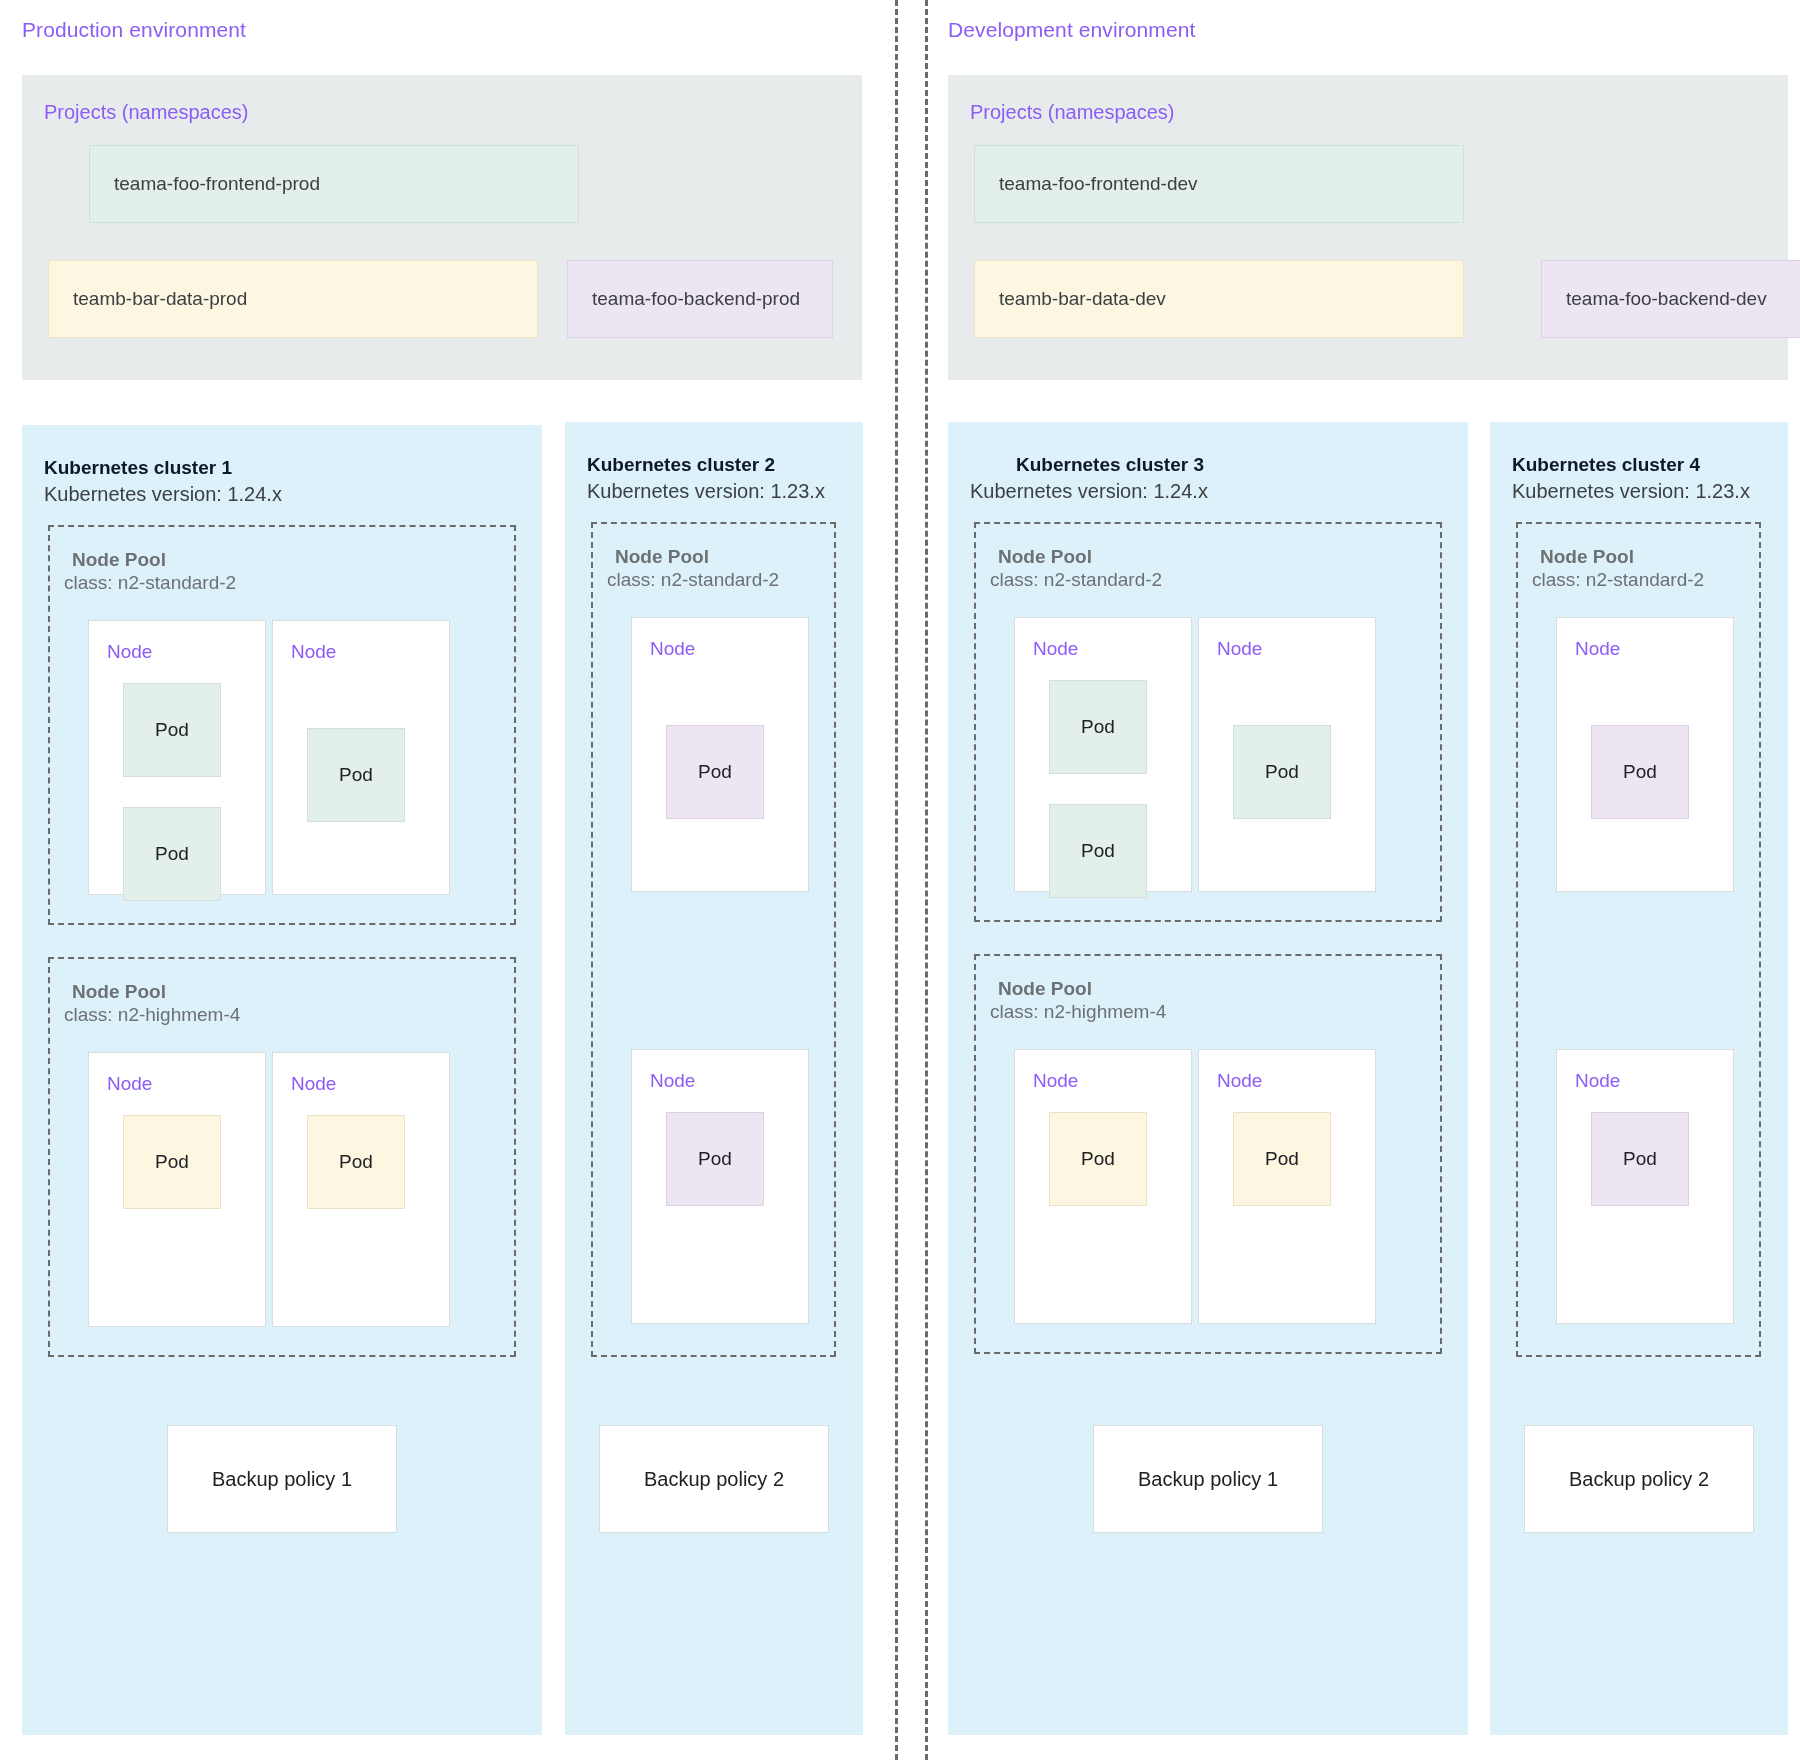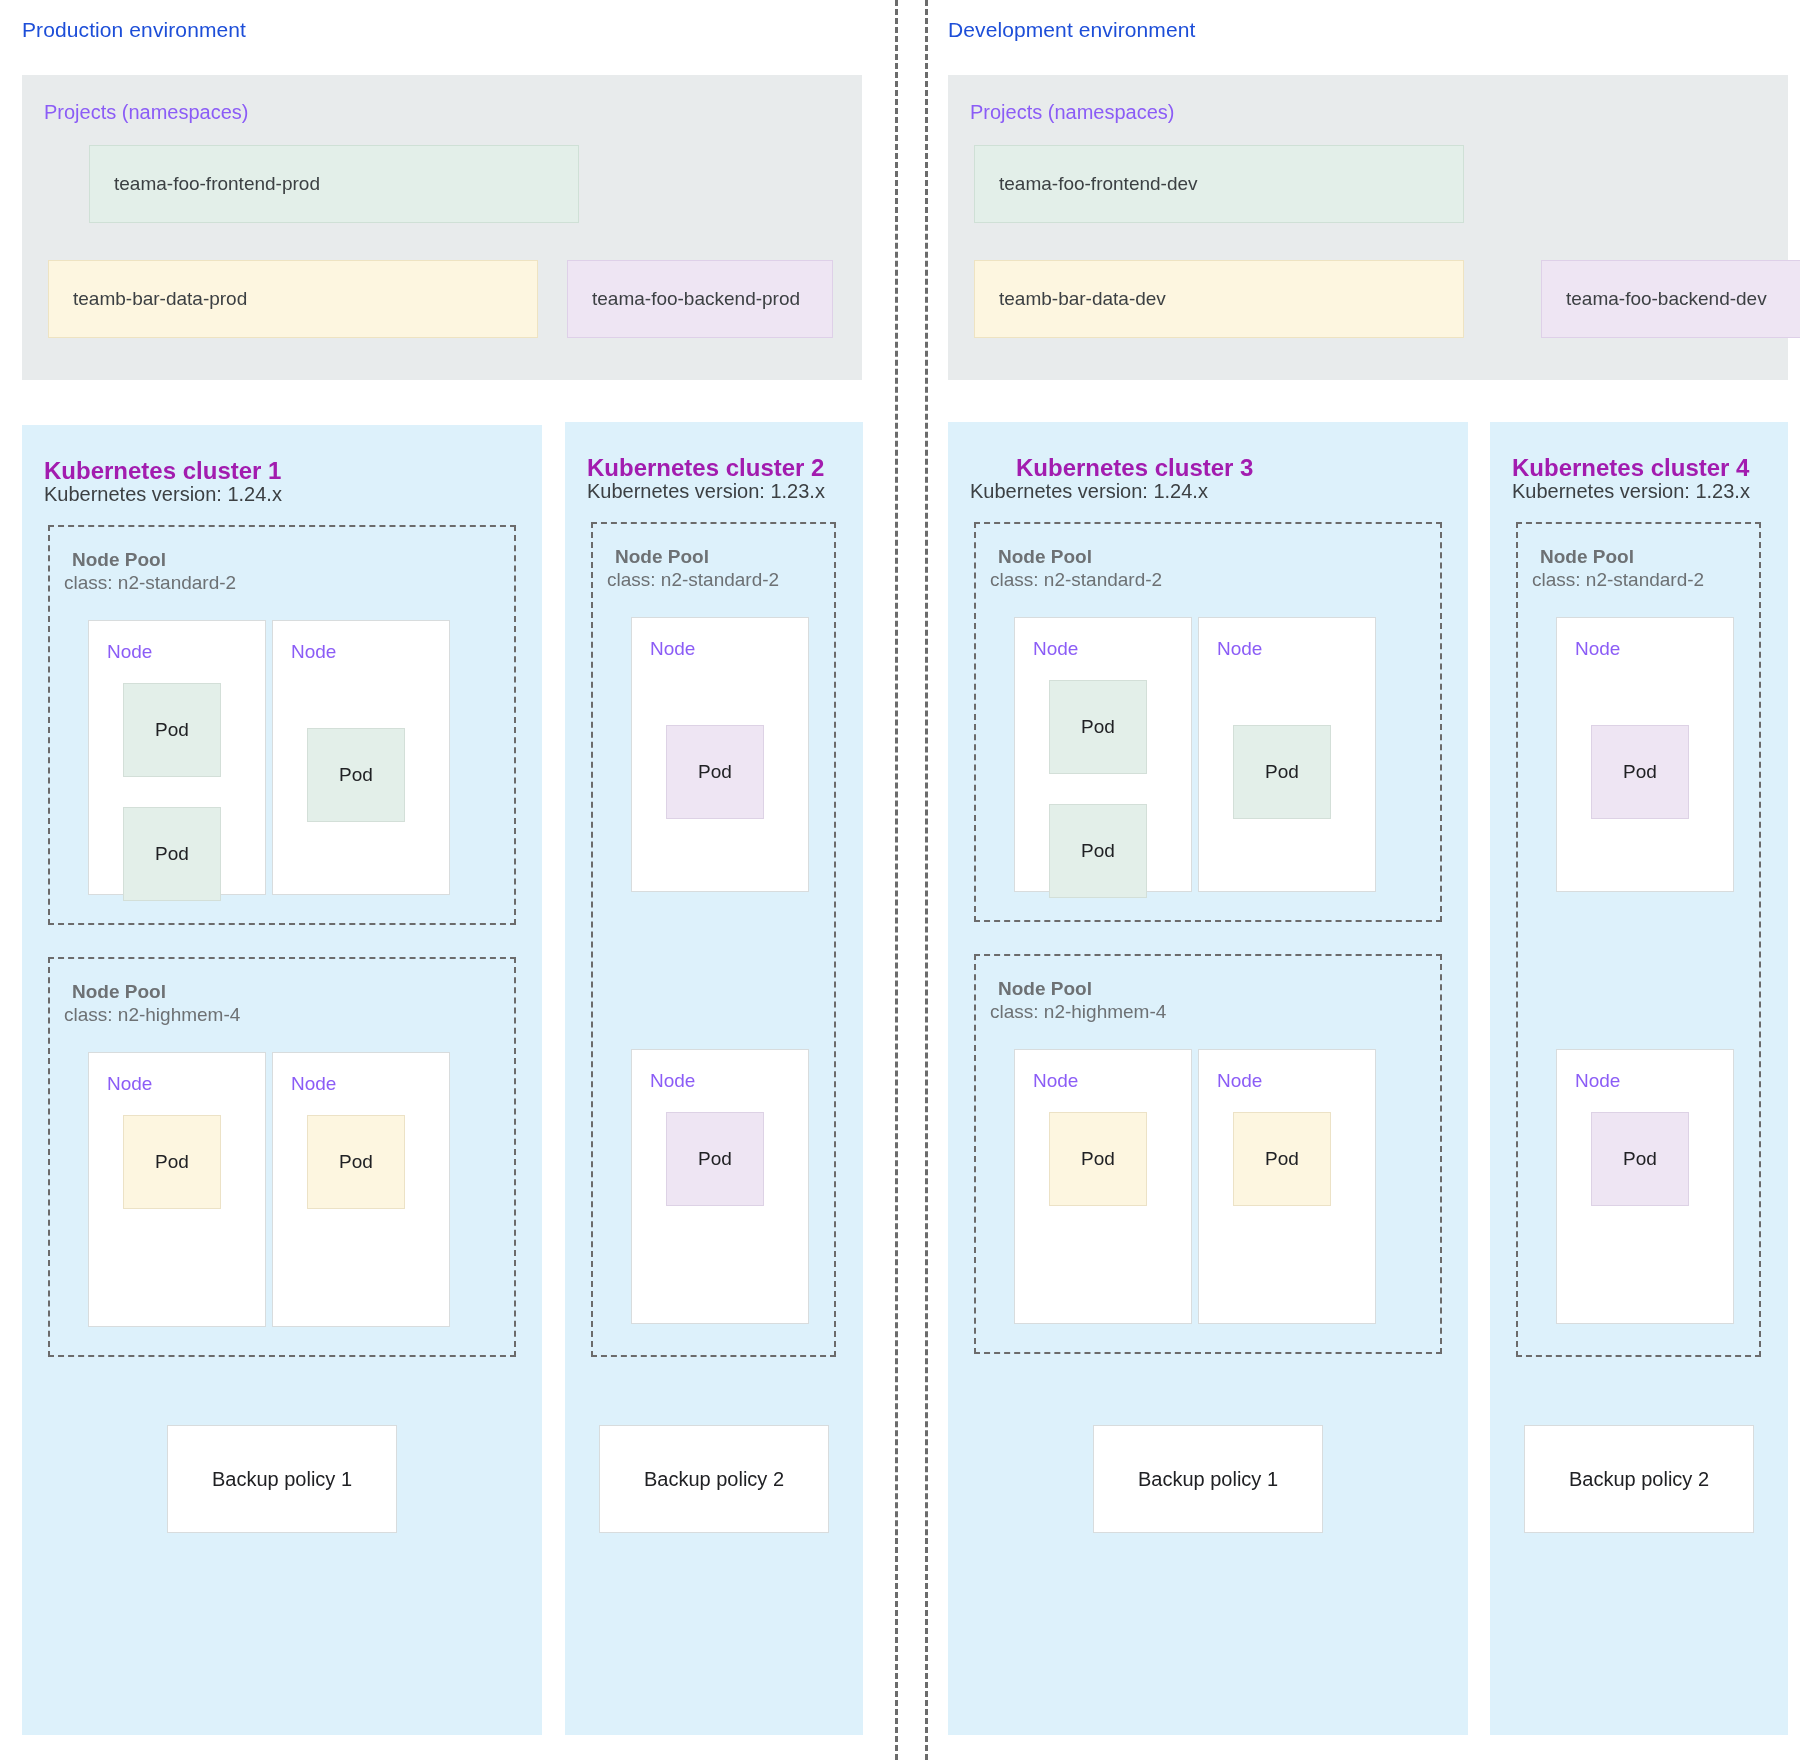--- a/index.html
+++ b/index.html
@@ -15,21 +15,21 @@
   .divider {
     position: absolute; top: 0; width: 0; height: 1760px;
     border-left: 3px dashed #6b6b6b;
   }
   .divider.d1 { left: 895px; }
   .divider.d2 { left: 925px; }
 
   
   .env-title {
     position: absolute;
-    font-size: 21px; color: #1d4ed8; letter-spacing: .1px;
+    font-size: 21px; color: #8b5cf6; letter-spacing: .1px;
     white-space: nowrap;
   }
 
   
   .ns-panel {
     position: absolute;
     background: #e8ebec;
   }
   .ns-panel-title {
     position: absolute; left: 22px; top: 26px;
@@ -47,21 +47,21 @@
   .ns-yellow { background: #fdf6e0; border-color: #eee3c2; }
   .ns-purple { background: #eee5f3; border-color: #ded0e8; }
 
   
   .cluster {
     position: absolute;
     background: #ddf1fb;
   }
   .cluster-title {
     position: absolute; left: 22px;
-    font-size: 24px; font-weight: bold; color: #a21caf;
+    font-size: 19px; font-weight: bold; color: #0f172a;
     white-space: nowrap;
     text-align: center;
   }
   .cluster-version {
     position: absolute; left: 22px;
     font-size: 20px; color: #3c4043;
     white-space: nowrap;
   }
 
   

